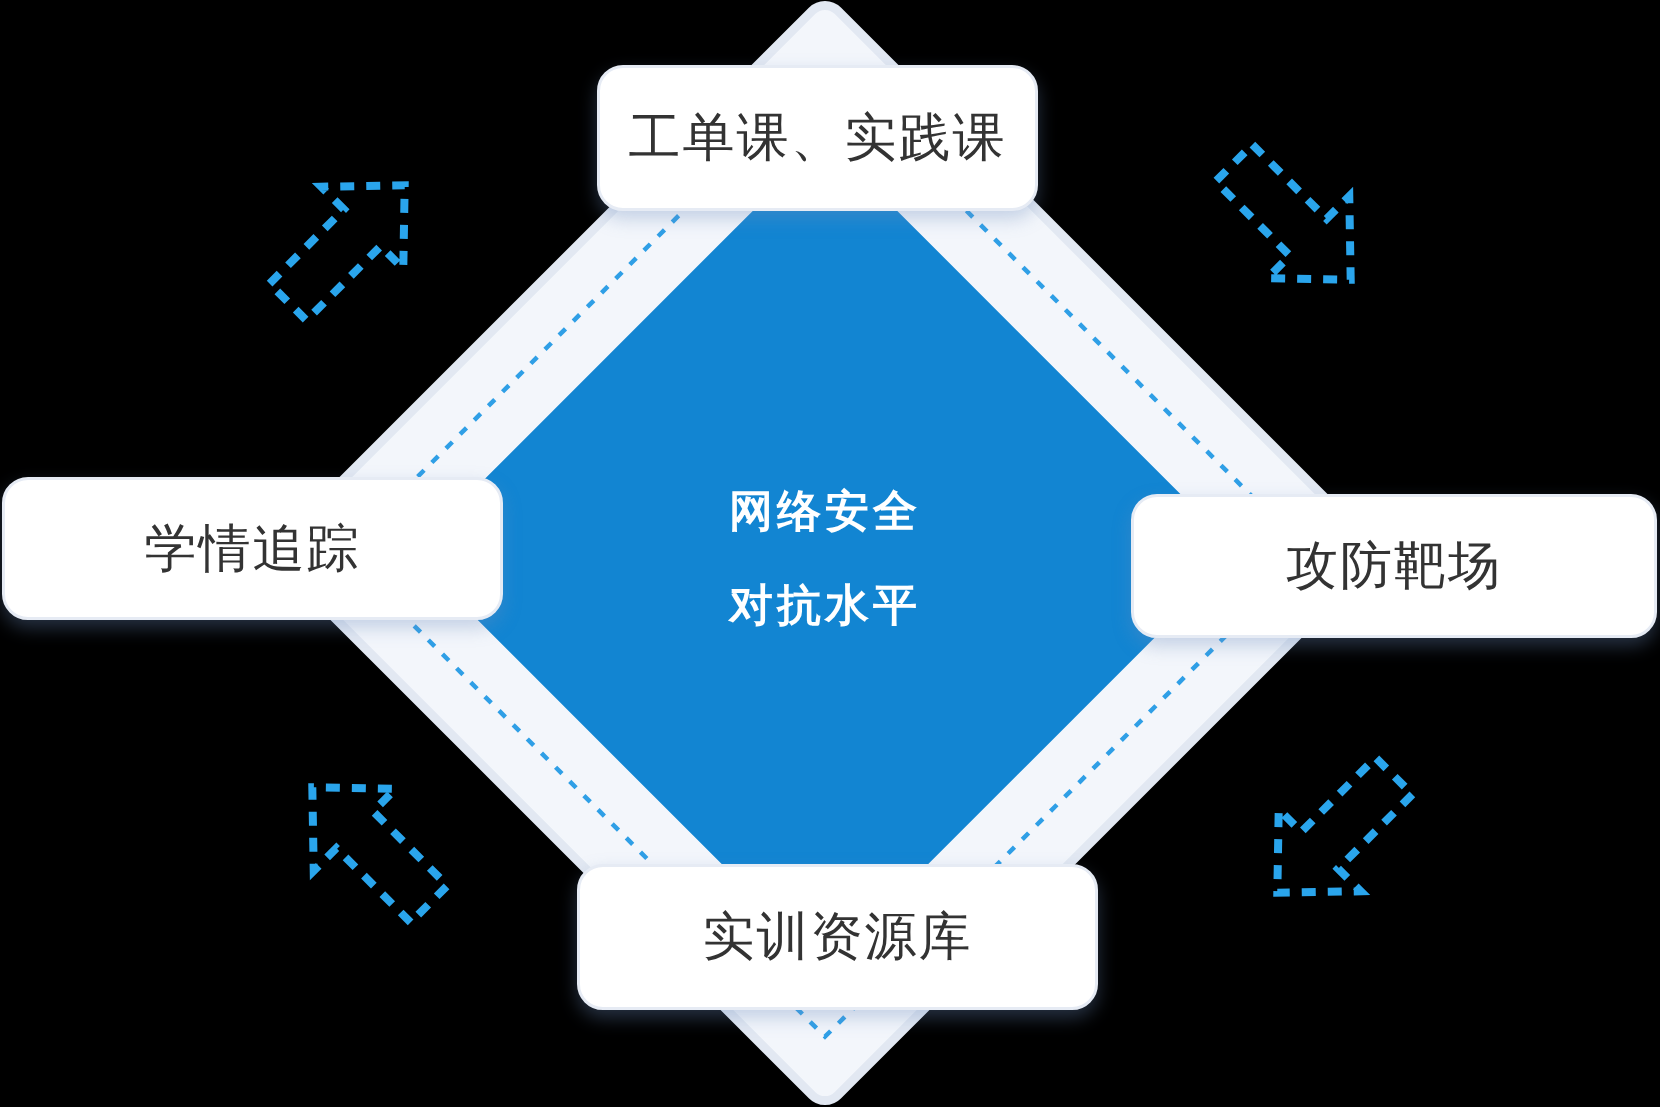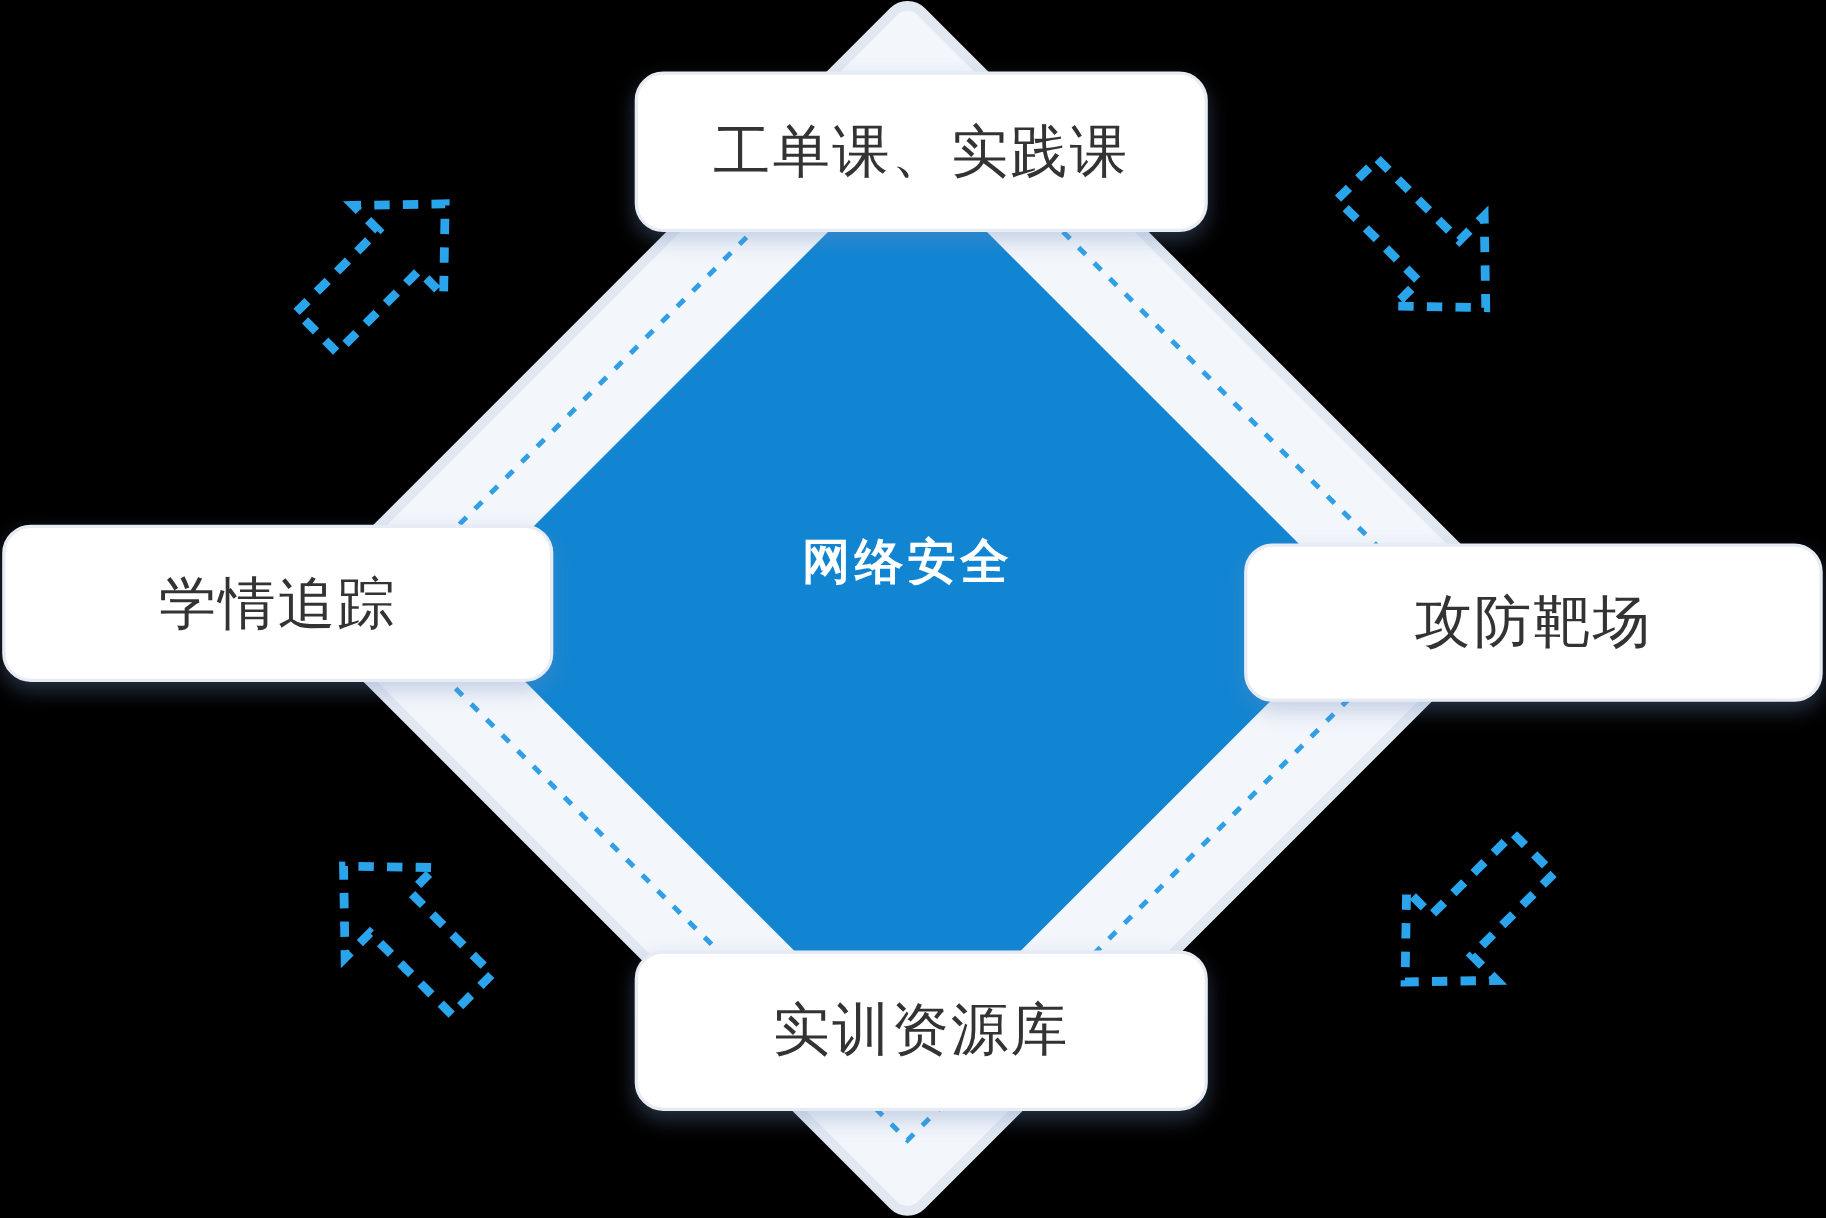--- a/index.html
+++ b/index.html
@@ -64,33 +64,34 @@
     <rect x="532" y="260" width="586" height="586" rx="10" transform="rotate(45 825 553)" style="fill:var(--core-blue)"></rect>
 
     <g style="fill:none;stroke:var(--arrow);stroke-width:8;stroke-dasharray:14 12">
       <path d="M0 -26 L105 -26 L105 -58 L165 0 L105 58 L105 26 L0 26 Z" transform="translate(346 244) rotate(-45) translate(-82 0)"></path>
       <path d="M0 -26 L105 -26 L105 -58 L165 0 L105 58 L105 26 L0 26 Z" transform="translate(1292 221) rotate(45) translate(-82 0)"></path>
       <path d="M0 -26 L105 -26 L105 -58 L165 0 L105 58 L105 26 L0 26 Z" transform="translate(1336 834) rotate(135) translate(-82 0)"></path>
       <path d="M0 -26 L105 -26 L105 -58 L165 0 L105 58 L105 26 L0 26 Z" transform="translate(371 846) rotate(-135) translate(-82 0)"></path>
     </g>
   </svg>
 
-  <div class="node-card" style="left:577px;top:65px;width:521px;height:146px;align-items:center;">
+  <div class="node-card" style="left:597px;top:65px;width:441px;height:146px;align-items:center;">
     <span class="node-label">工单课、实践课</span>
   </div>
 
   <div class="node-card" style="left:1131px;top:478px;width:526px;height:144px;margin-top:16px;">
     <span class="node-label">攻防靶场</span>
   </div>
 
   <div class="node-card" style="left:577px;top:864px;width:521px;height:146px;">
     <span class="node-label">实训资源库</span>
   </div>
 
   <div class="node-card" style="left:2px;top:477px;width:501px;height:143px;">
     <span class="node-label">学情追踪</span>
   </div>
 
   <div class="center-text">
     <div>网络安全</div>
+    <div>对抗水平</div>
   </div>
 
 </div>
 
 </body></html>

